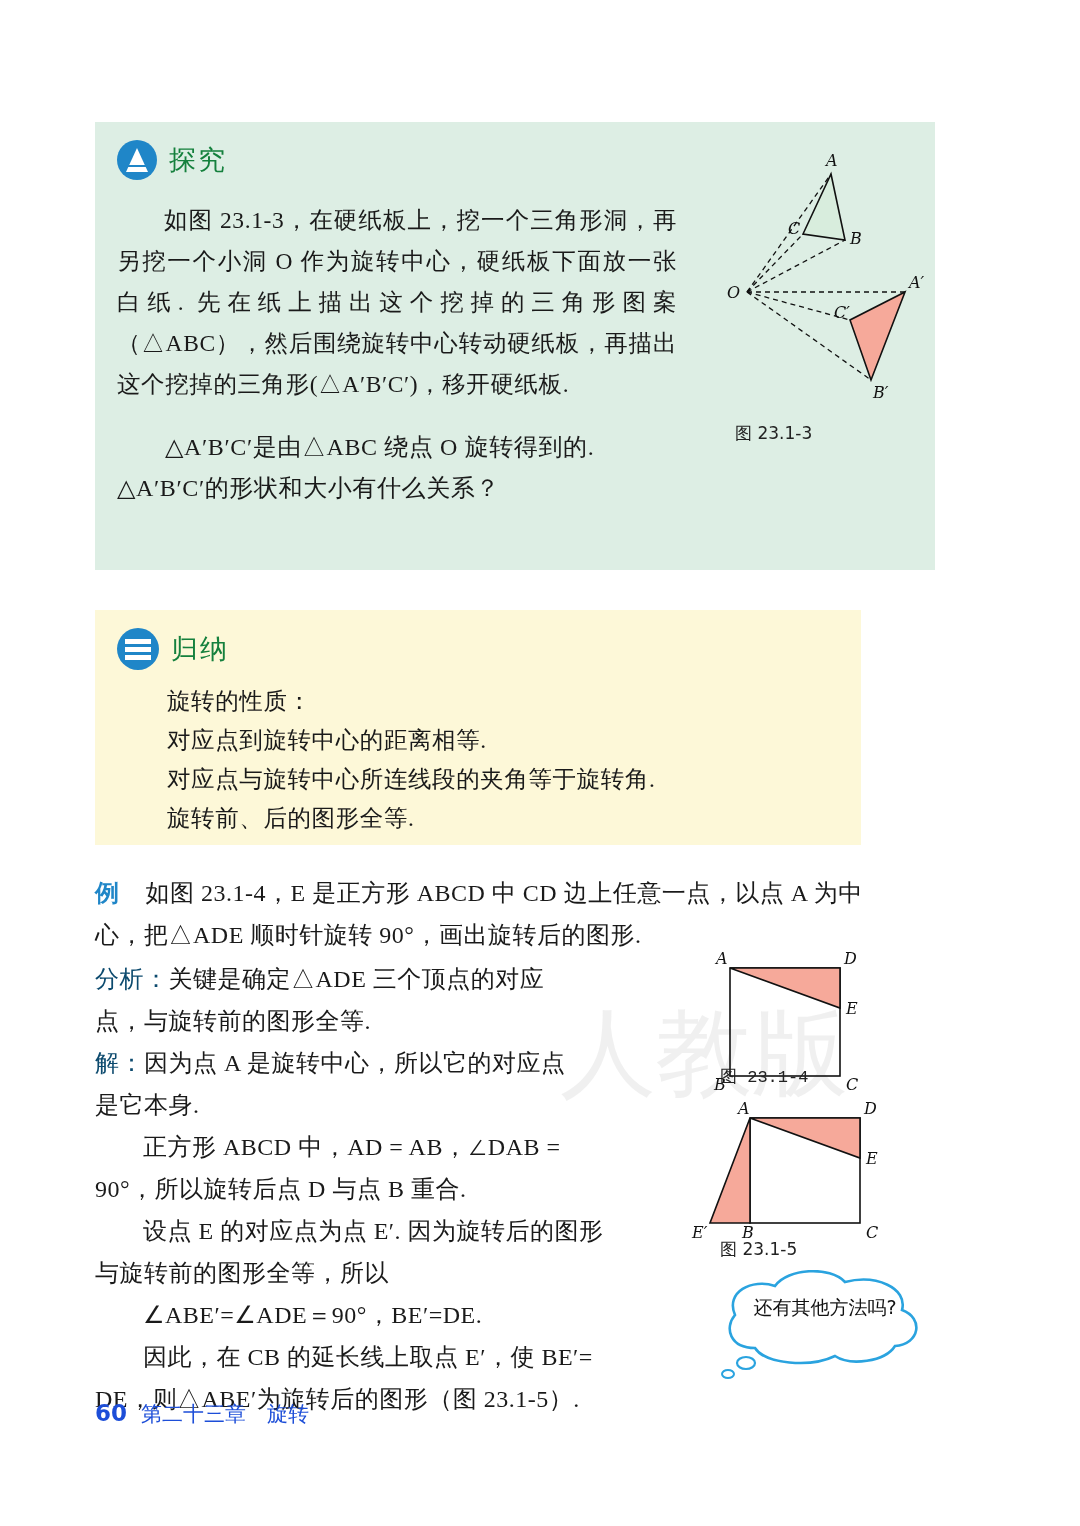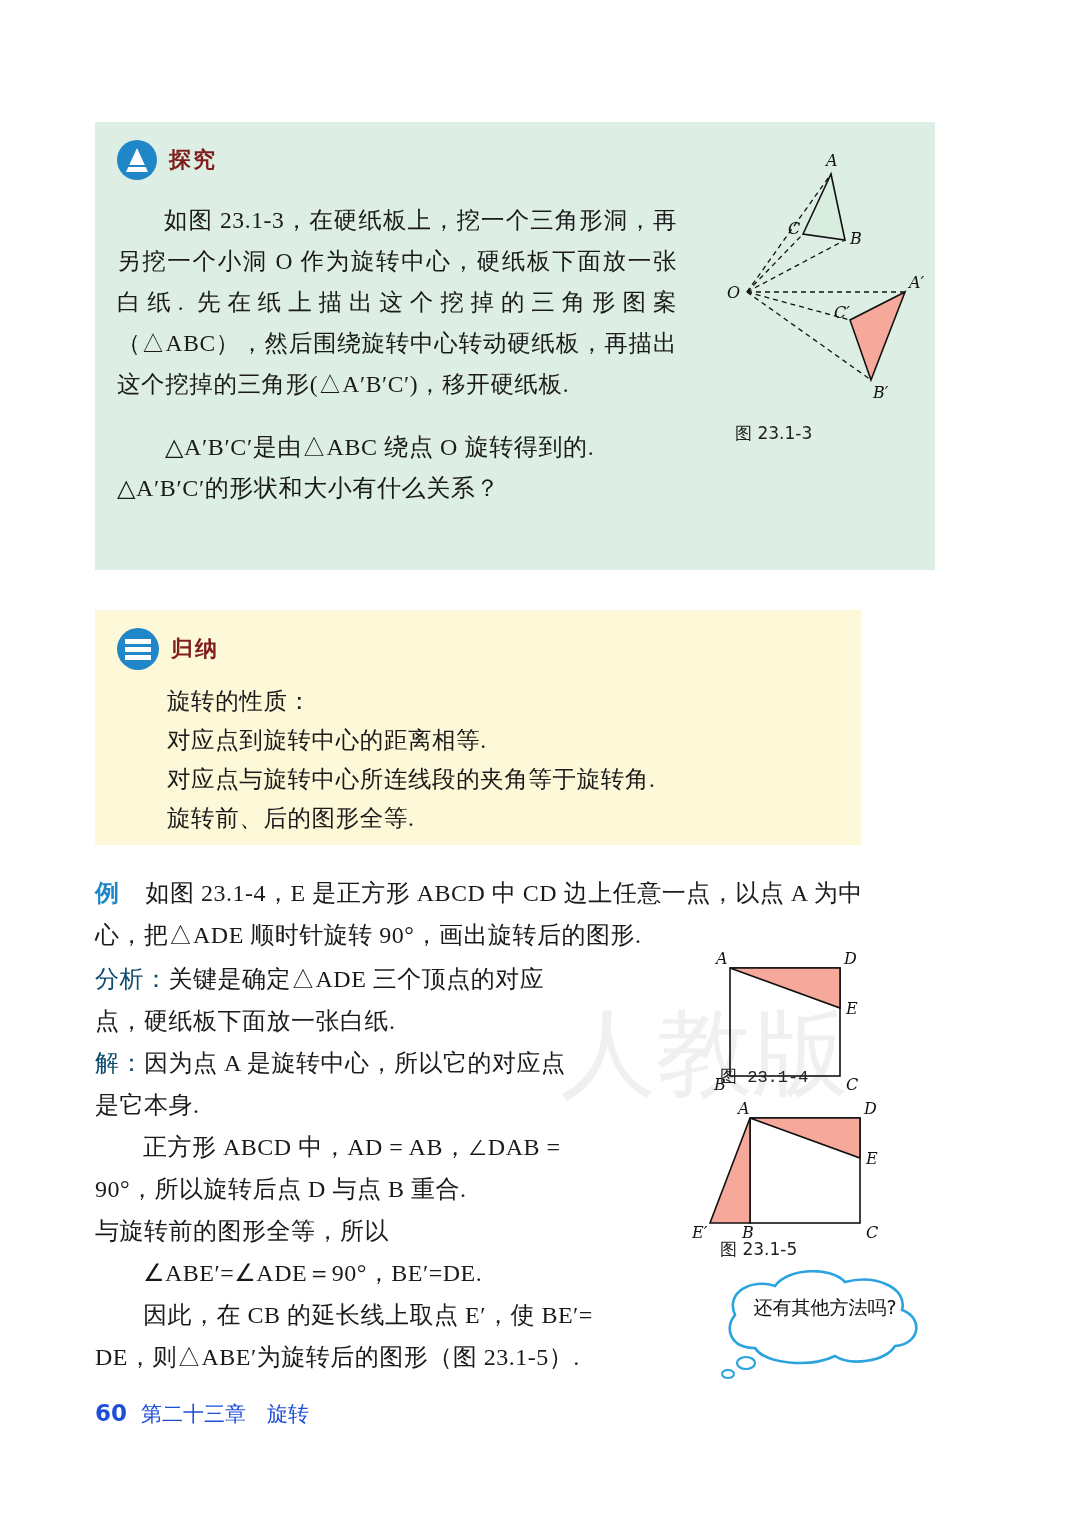--- a/index.html
+++ b/index.html
@@ -61,23 +61,23 @@
     content: "";
     position: absolute;
     left: 9px;
     top: 25px;
     width: 22px;
     height: 2px;
     background: #1f86c8;
   }
   .badge-label {
     font-family: "DejaVu Sans", sans-serif;
-    font-weight: bold;
-    font-size: 22px;
-    color: #7f1d1d;
+    font-weight: normal;
+    font-size: 27px;
+    color: #15803d;
     letter-spacing: 2px;
   }
 
   .explore-text {
     position: absolute;
     left: 22px;
     top: 78px;
     width: 560px;
     font-size: 23.5px;
     line-height: 41px;
@@ -324,27 +324,28 @@
       <span class="kw">例</span>
       &nbsp;&nbsp;&nbsp;<span>如图 23.1-4，E 是正方形 ABCD 中 CD 边上任意一点，以点 A 为中</span>
     </p>
     <p>心，把△ADE 顺时针旋转 90°，画出旋转后的图形.</p>
   </div>
 
   <div class="body-left">
     <p>
       <span class="kw-label">分析：</span><span>关键是确定△ADE 三个顶点的对应</span>
     </p>
-    <p>点，硬纸板下面放一张白纸.</p>
+    <p>点，与旋转前的图形全等.</p>
     <p>
       <span class="kw-label">解：</span><span>因为点 A 是旋转中心，所以它的对应点</span>
     </p>
     <p>是它本身.</p>
     <p class="indent">正方形 ABCD 中，AD = AB，∠DAB =</p>
     <p>90°，所以旋转后点 D 与点 B 重合.</p>
+    <p class="indent">设点 E 的对应点为点 E′. 因为旋转后的图形</p>
     <p>与旋转前的图形全等，所以</p>
     <p class="indent">∠ABE′=∠ADE＝90°，BE′=DE.</p>
     <p class="indent">因此，在 CB 的延长线上取点 E′，使 BE′=</p>
     <p>DE，则△ABE′为旋转后的图形（图 23.1-5）.</p>
   </div>
 
   <div class="watermark">
     <span class="watermark-text">人教版</span>
   </div>
 

